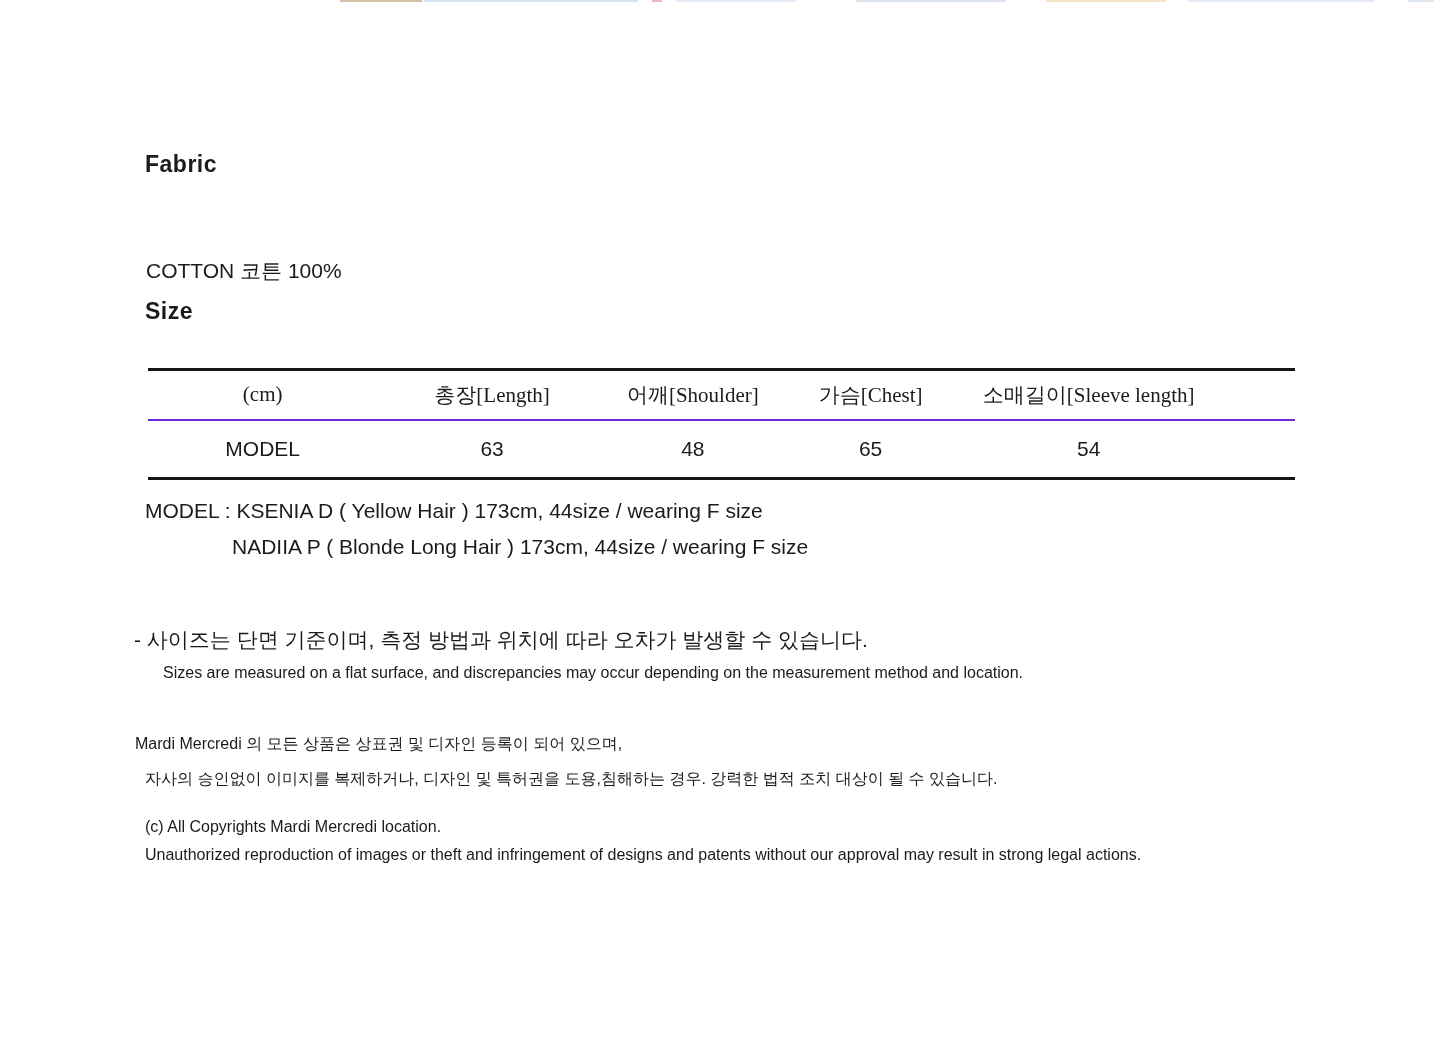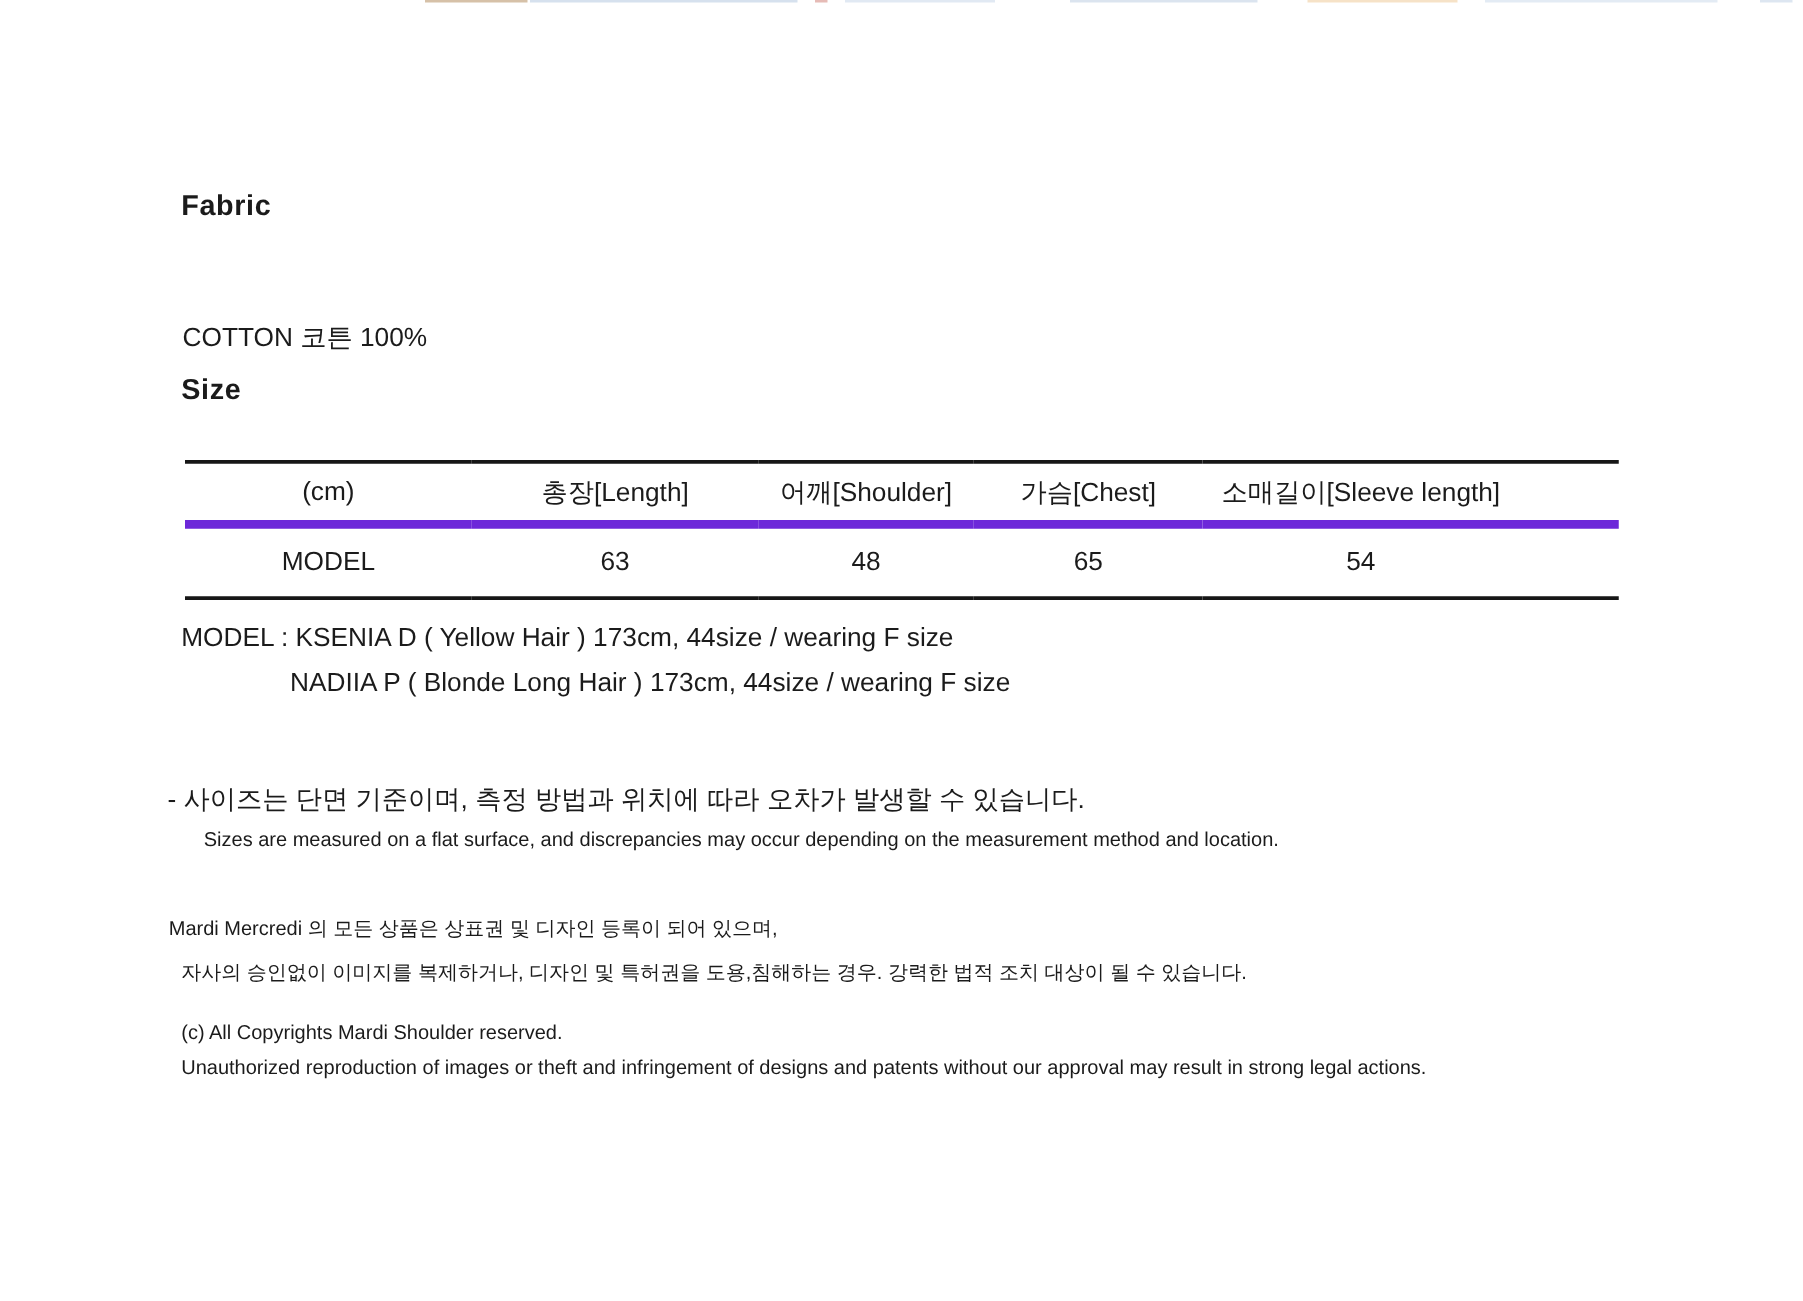--- a/index.html
+++ b/index.html
@@ -28,21 +28,21 @@
   table.size-table {
     position: absolute;
     left: 148px;
     top: 368px;
     width: 1147px;
     border-collapse: collapse;
     table-layout: fixed;
     border-top: 3px solid #161616;
     border-bottom: 3px solid #161616;
   }
-  table.size-table thead tr { border-bottom: 7px solid #6d28d9; }
+  table.size-table thead tr { border-bottom: 2px solid #6d28d9; font-family: Liberation Serif, serif; }
   table.size-table th, table.size-table td {
     font-size: 21px;
     font-weight: normal;
     text-align: center;
     padding: 0;
     white-space: nowrap;
   }
   table.size-table thead tr { height: 50px; }
   table.size-table tbody tr { height: 59px; }
   table.size-table th:last-child, table.size-table td:last-child { padding-right: 80px; }
@@ -97,14 +97,14 @@
 </table>
 
 <div class="abs body-text" style="left:145px; top:498px;">MODEL : KSENIA D ( Yellow Hair ) 173cm, 44size / wearing F size</div>
 <div class="abs body-text" style="left:232px; top:534px;">NADIIA P ( Blonde Long Hair ) 173cm, 44size / wearing F size</div>
 
 <div class="abs body-text" style="left:134px; top:627px;text-align:right;">- 사이즈는 단면 기준이며, 측정 방법과 위치에 따라 오차가 발생할 수 있습니다.</div>
 <div class="abs body-text-sm" style="left:163px; top:663px;">Sizes are measured on a flat surface, and discrepancies may occur depending on the measurement method and location.</div>
 
 <div class="abs body-text-sm" style="left:135px; top:734px;">Mardi Mercredi 의 모든 상품은 상표권 및 디자인 등록이 되어 있으며,</div>
 <div class="abs body-text-sm" style="left:145px; top:769px;">자사의 승인없이 이미지를 복제하거나, 디자인 및 특허권을 도용,침해하는 경우. 강력한 법적 조치 대상이 될 수 있습니다.</div>
-<div class="abs body-text-sm" style="left:145px; top:817px;">(c) All Copyrights Mardi Shoulder reserved.</div>
+<div class="abs body-text-sm" style="left:145px; top:817px;">(c) All Copyrights Mardi Mercredi location.</div>
 <div class="abs body-text-sm" style="left:145px; top:845px;text-align:right;">Unauthorized reproduction of images or theft and infringement of designs and patents without our approval may result in strong legal actions.</div>
 
 </body></html>

